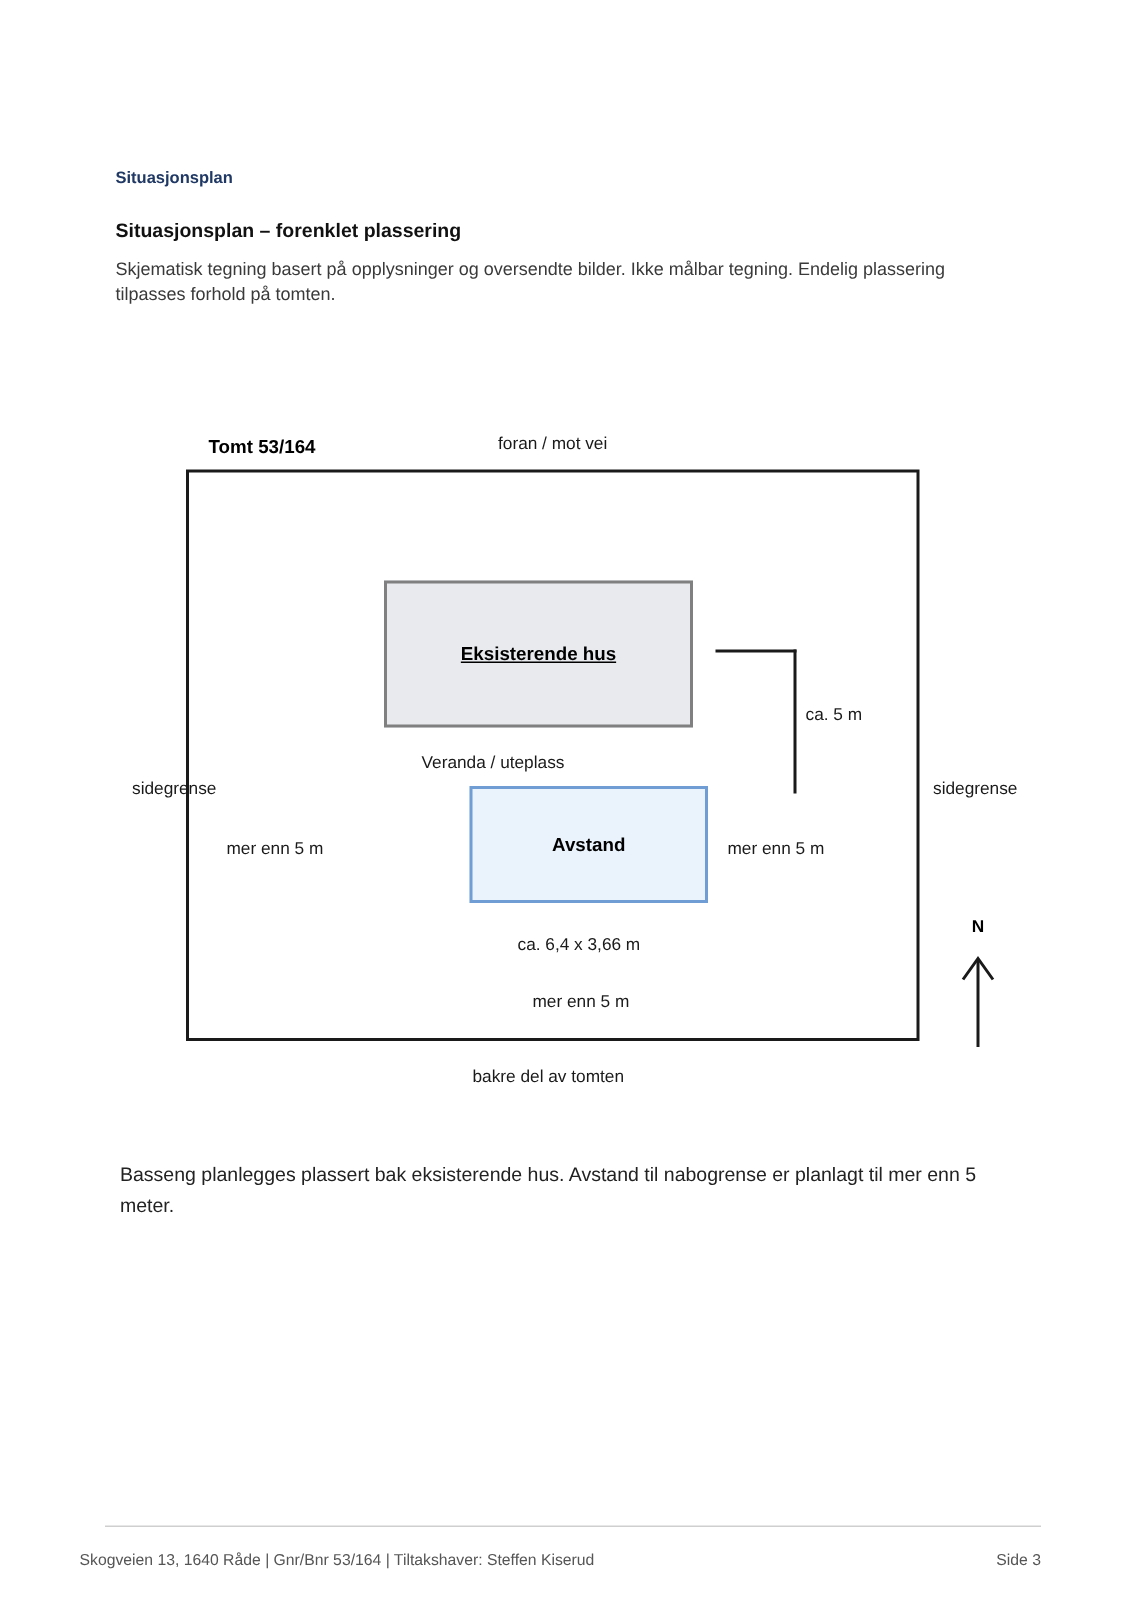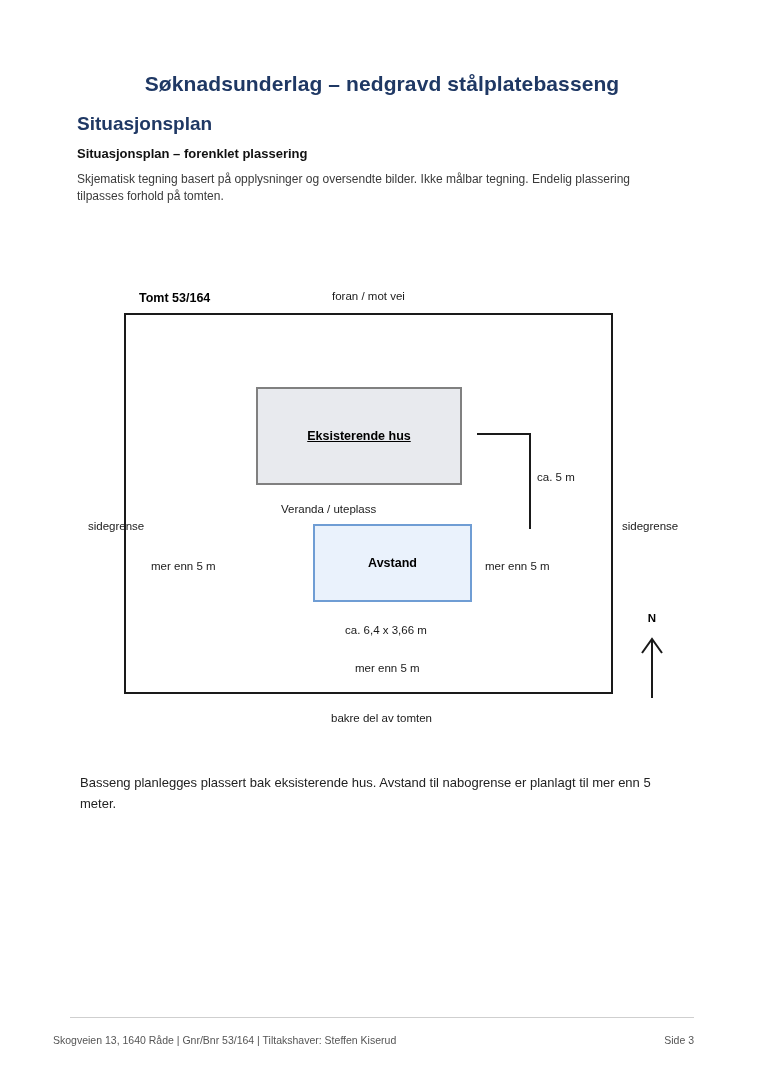--- a/index.html
+++ b/index.html
@@ -32,21 +32,21 @@
     font-size: 21px;
     font-weight: bold;
     color: #1f3864;
     letter-spacing: 0.1px;
   }
 
   .h2 {
     position: absolute;
     left: 77px;
     top: 113px;
-    font-size: 19px;
+    font-size: 11px;
     font-weight: bold;
     color: #1f3864;
   }
 
   .h3 {
     position: absolute;
     left: 77px;
     top: 146px;
     font-size: 13px;
     font-weight: bold;
@@ -232,21 +232,21 @@
     position: absolute;
     left: 355px;
     top: 387px;
     font-size: 11.5px;
     color: #1a1a1a;
     white-space: nowrap;
   }
 
   .lbl-bakre {
     position: absolute;
-    left: 314px;
+    left: 298px;
     top: 437px;
     font-size: 11.5px;
     color: #1a1a1a;
     white-space: nowrap;
     padding-left: 17px;
   }
 
   
   .north {
     position: absolute;
@@ -306,21 +306,20 @@
     font-size: 10.5px;
     color: #555555;
     white-space: nowrap;
   }
 </style>
 </head>
 <body>
 
 <div class="page">
 
-  <div class="doc-title">Søknadsunderlag – nedgravd stålplatebasseng</div>
 
   <div class="h2">Situasjonsplan</div>
 
   <div class="h3">Situasjonsplan – forenklet plassering</div>
 
   <div class="intro">Skjematisk tegning basert på opplysninger og oversendte bilder. Ikke målbar tegning. Endelig plassering tilpasses forhold på tomten.</div>
 
   <div class="figure">
 
     <div class="lbl-tomt">Tomt 53/164</div>

